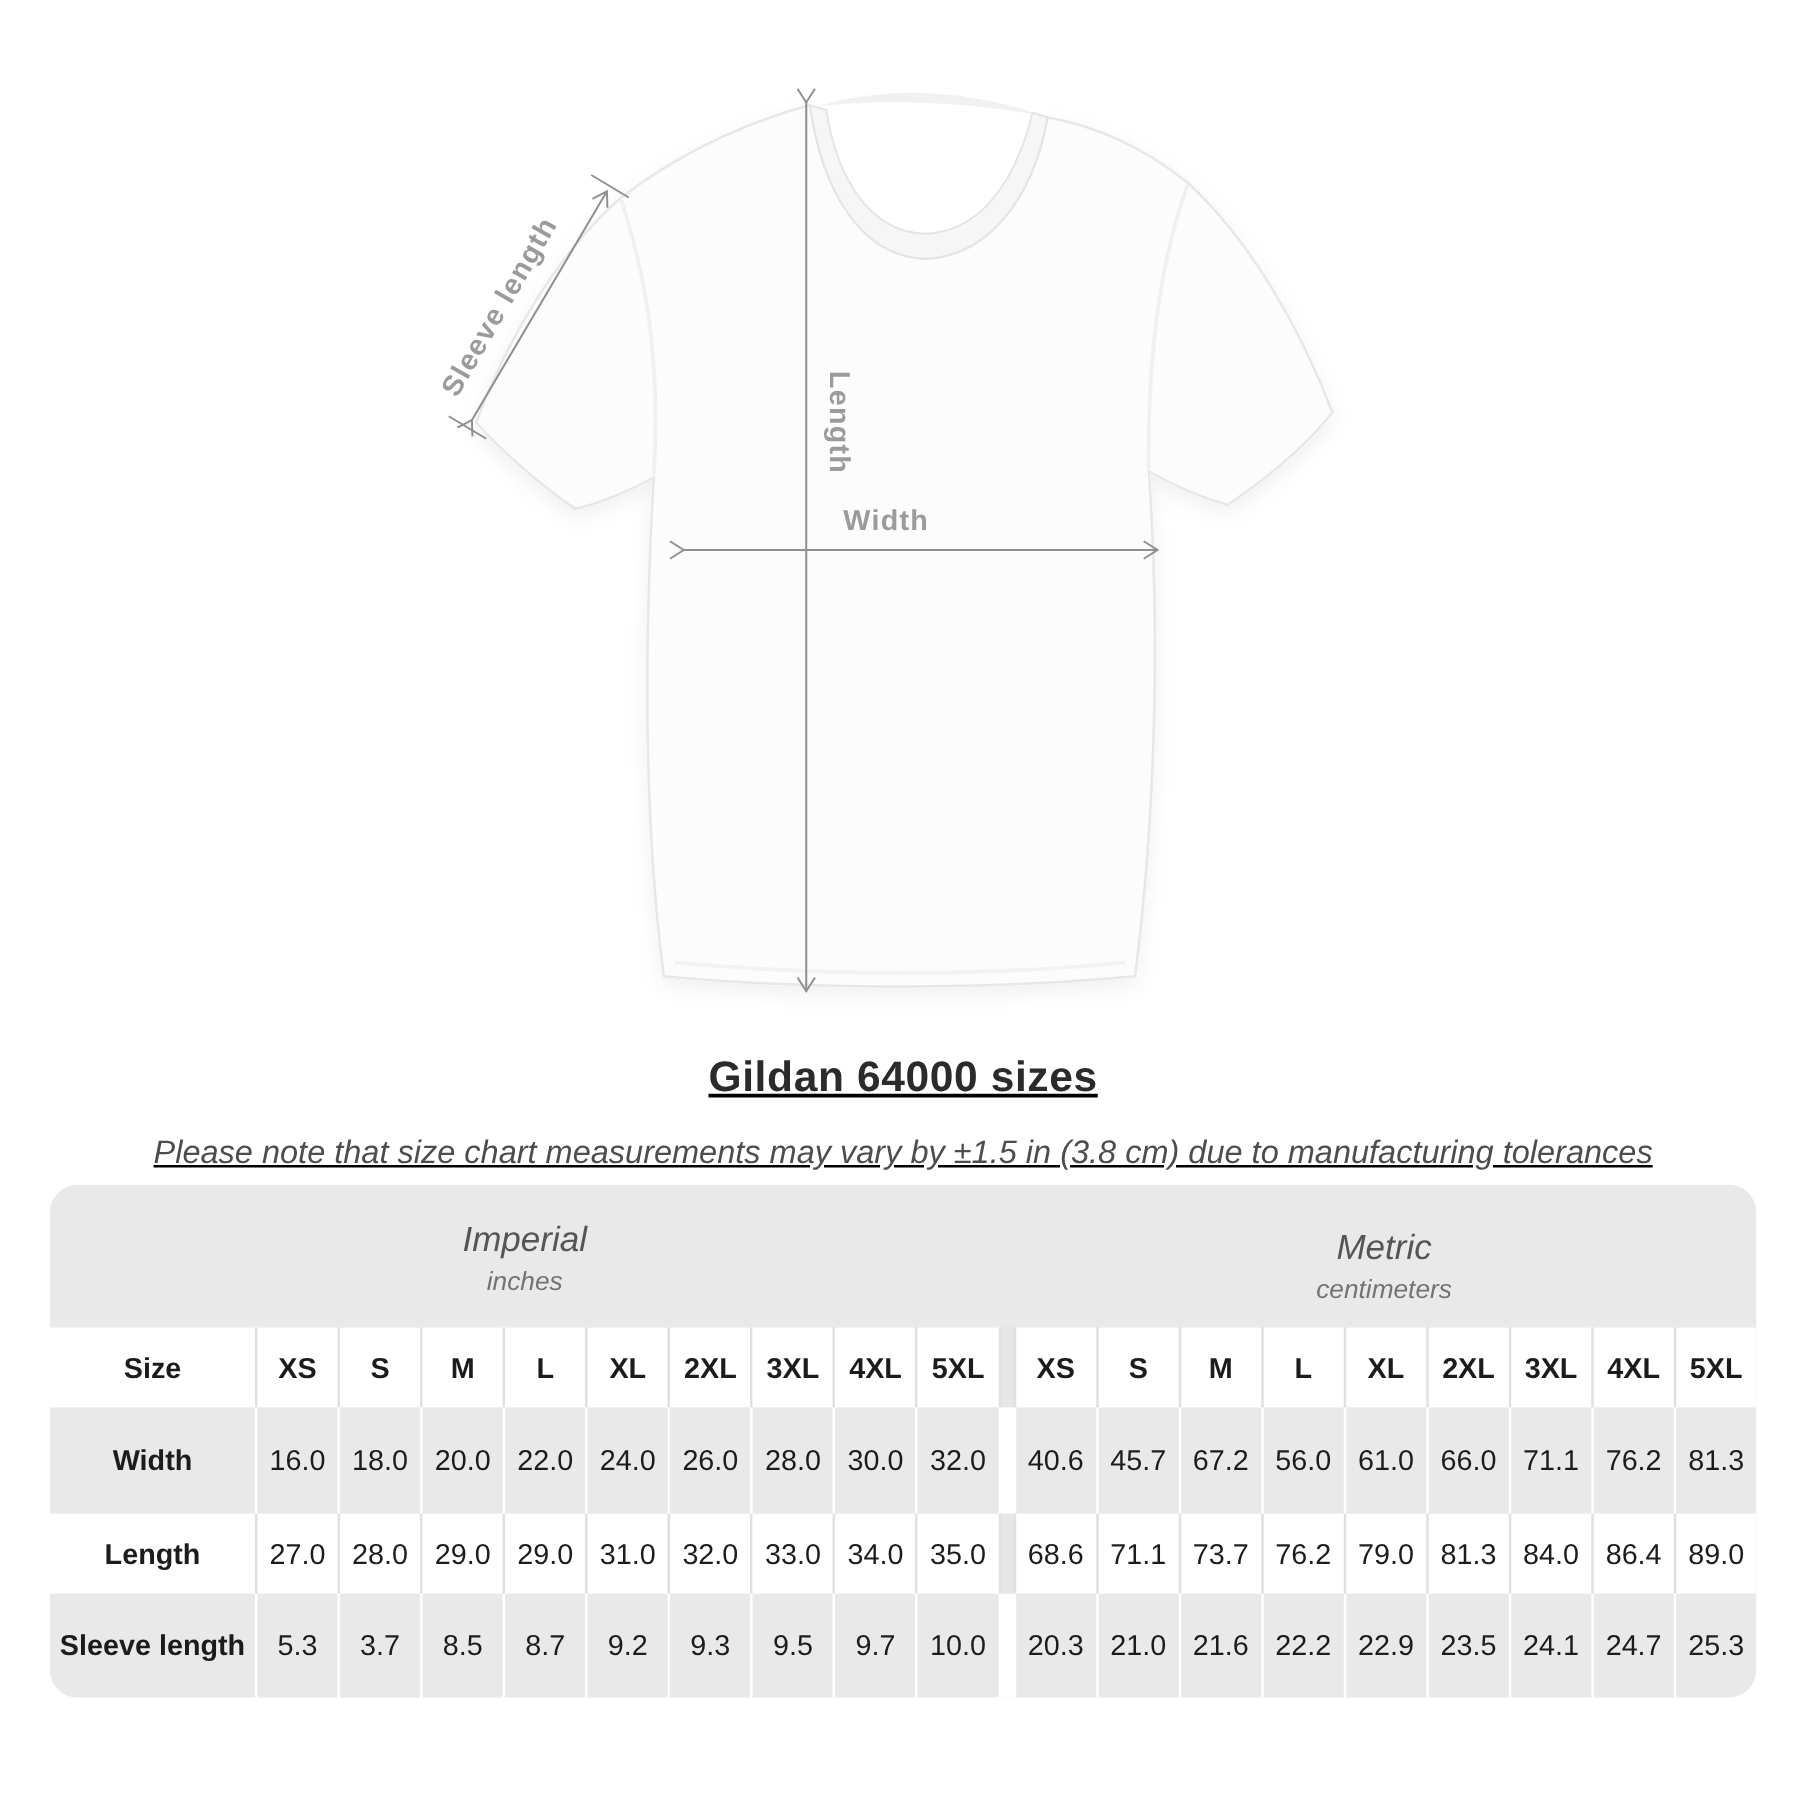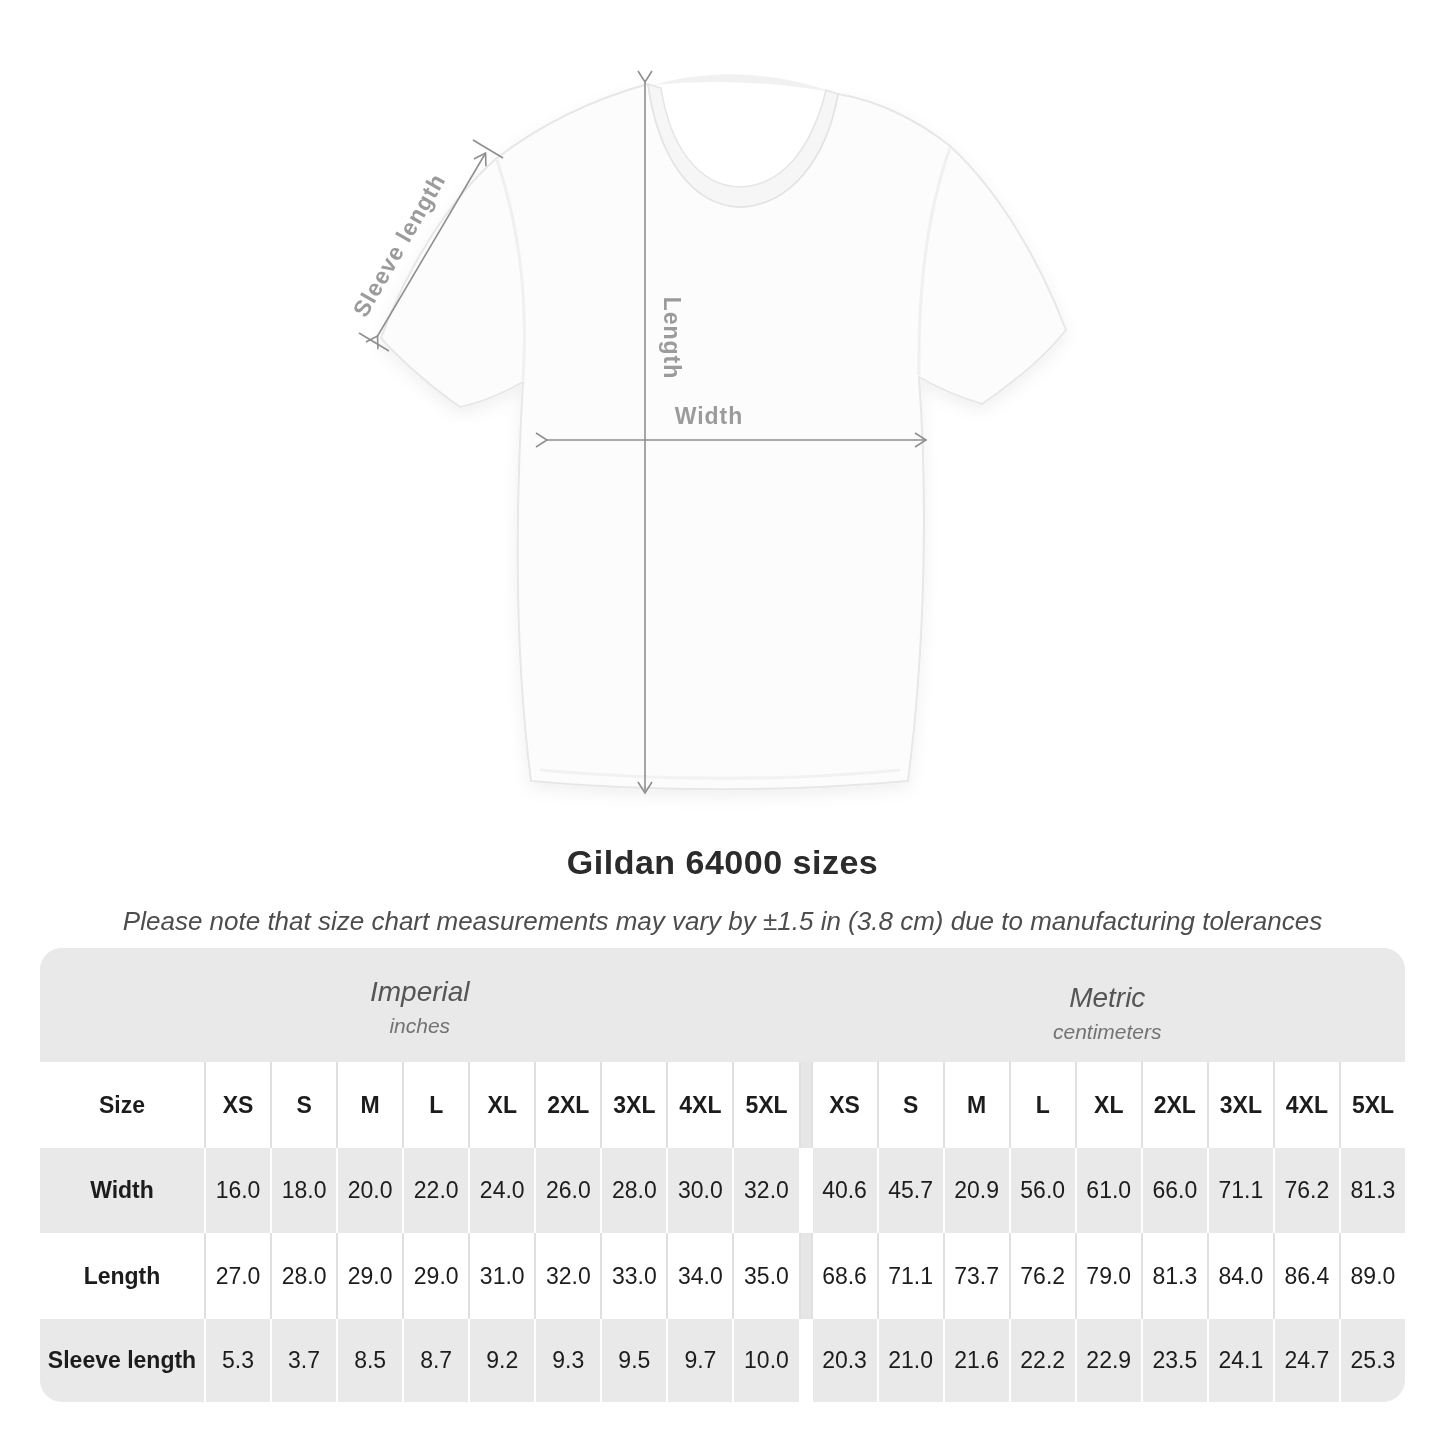--- a/index.html
+++ b/index.html
@@ -4,21 +4,21 @@
 <style>
   html,body{margin:0;padding:0;}
   body{
     width:1445px;height:1445px;position:relative;background:#ffffff;
     font-family:"Liberation Sans", sans-serif;overflow:hidden;
   }
   
   .shirt-wrap{position:absolute;top:0;left:0;width:1445px;height:900px;}
   .dim-label{font-weight:bold;font-size:23px;fill:#9b9b9b;letter-spacing:1px;}
   
-  .heading{position:absolute;top:843px;left:0;width:1445px;text-align:center;}
+  .heading{position:absolute;top:843px;left:0;width:1445px;text-align:center;text-decoration:underline;}
   .heading h1{
     margin:0;font-size:34px;font-weight:bold;color:#2b2b2b;letter-spacing:.5px;
   }
   .heading p{
     margin:24px 0 0 0;font-size:26px;font-style:italic;color:#4d4d4d;
   }
   
   .size-table{
     position:absolute;top:948px;left:40px;width:1365px;
     border-radius:22px;overflow:hidden;background:#e9e9e9;
@@ -43,21 +43,21 @@
   .span10{grid-column:1 / span 10;}
   .span9{grid-column:12 / span 9;margin-top:12px;}
   
   .row-white{background:#e0e0e0;}
   .row-white .cell{background:#ffffff;}
   .row-white .divider{background:#e6e6e6;}
   
   .row-gray{background:#ffffff;}
   .row-gray .cell{background:#e9e9e9;}
   .row-gray .divider{background:#ffffff;}
-  .h86{height:86px;}
+  .h86{height:64px;}
   .h85{height:85px;}
   .h83{height:83px;}
   .hdr{font-weight:bold;color:#6d6d6d;font-size:22px;}
   .rowlabel{font-weight:bold;color:#666666;font-size:23px;}
   .divider{padding:0;}
 </style>
 </head>
 <body>
 
 <div class="shirt-wrap">
@@ -164,21 +164,21 @@
     <div class="cell">20.0</div>
     <div class="cell">22.0</div>
     <div class="cell">24.0</div>
     <div class="cell">26.0</div>
     <div class="cell">28.0</div>
     <div class="cell">30.0</div>
     <div class="cell">32.0</div>
     <div class="divider"></div>
     <div class="cell">40.6</div>
     <div class="cell">45.7</div>
-    <div class="cell">20.9</div>
+    <div class="cell">67.2</div>
     <div class="cell">56.0</div>
     <div class="cell">61.0</div>
     <div class="cell">66.0</div>
     <div class="cell">71.1</div>
     <div class="cell">76.2</div>
     <div class="cell">81.3</div>
   </div>
 
   <div class="trow row-white h86">
     <div class="cell rowlabel">Length</div>

